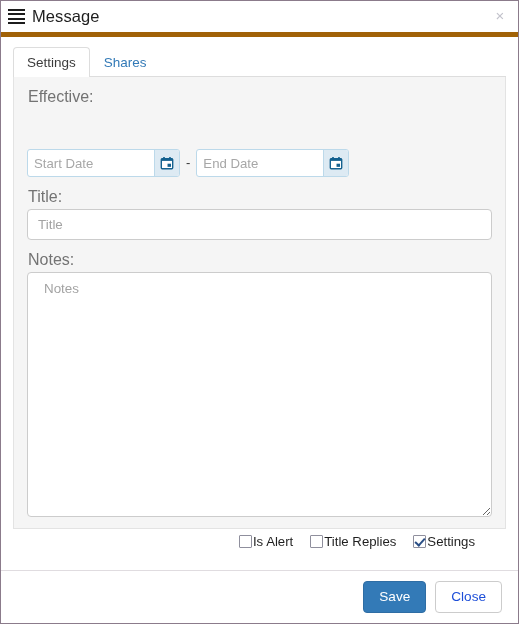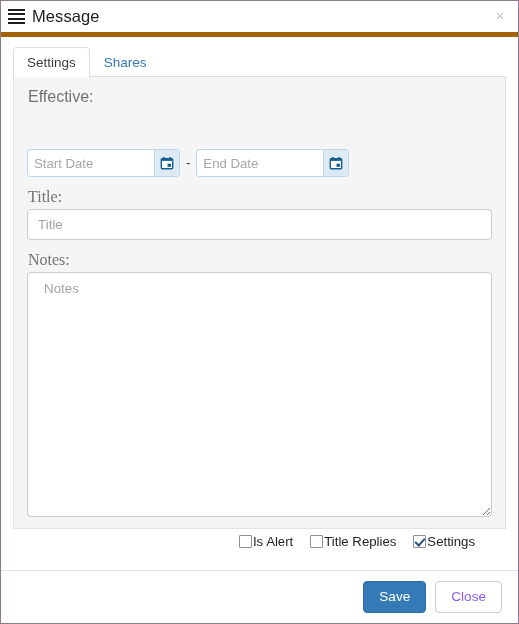--- a/index.html
+++ b/index.html
@@ -127,21 +127,21 @@
     height: 452px;
   }
 
   .field-label {
     font-size: 16px;
     color: #737373;
     margin: 0 0 4px 1px;
     display: block;
     line-height: 16px;
   }
-  .field-label.spaced { margin-top: 12px; font-family: Liberation Serif, serif; }
+  .field-label.spaced { margin-top: 12px; }
 
   
   .date-row {
     display: flex;
     align-items: center;
     margin-top: 44px;
   }
   .date-group {
     display: flex;
     align-items: stretch;
@@ -282,21 +282,21 @@
     text-align: center;
   }
   .btn-primary {
     background: #337ab7;
     border: 1px solid #2e6da4;
     color: #ffffff;
   }
   .btn-default {
     background: #ffffff;
     border: 1px solid #cccccc;
-    color: #8b5cf6;
+    color: #1d4ed8;
   }
 </style>
 </head>
 <body>
 
 <div class="dialog">
 
   <div class="dlg-header">
     <span class="hamburger">
       <i></i>

